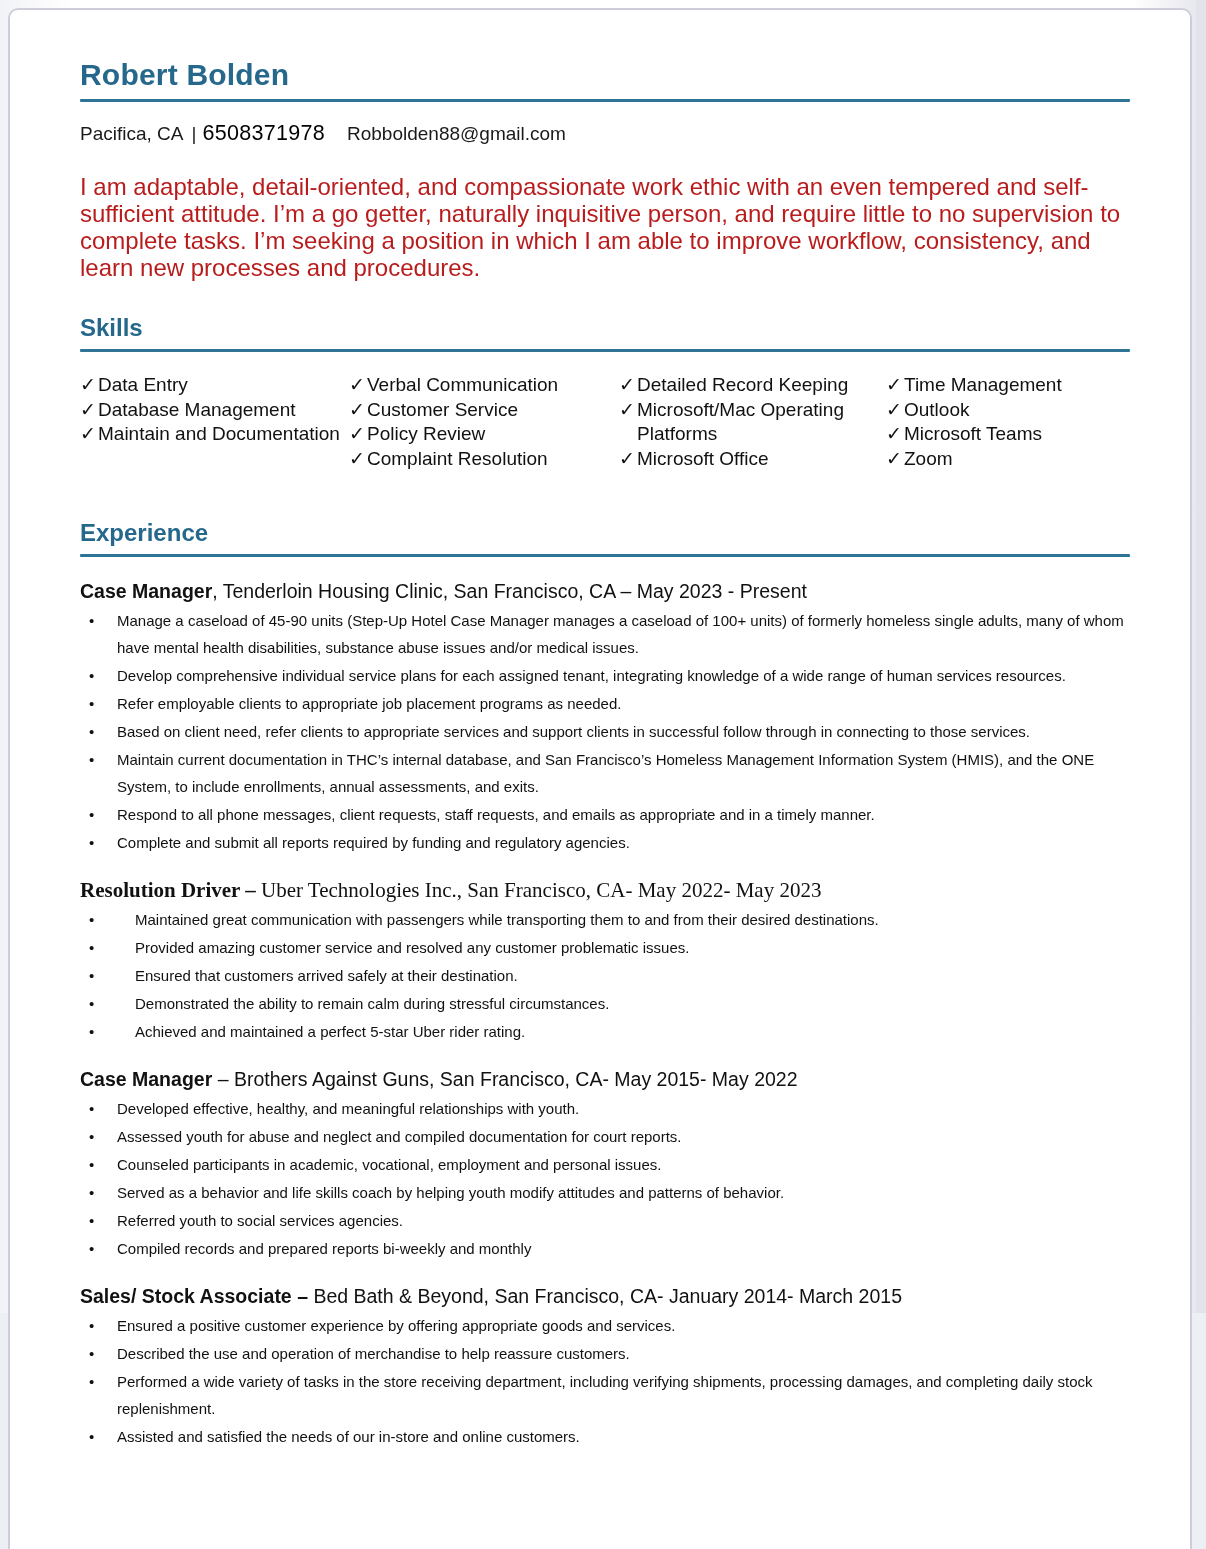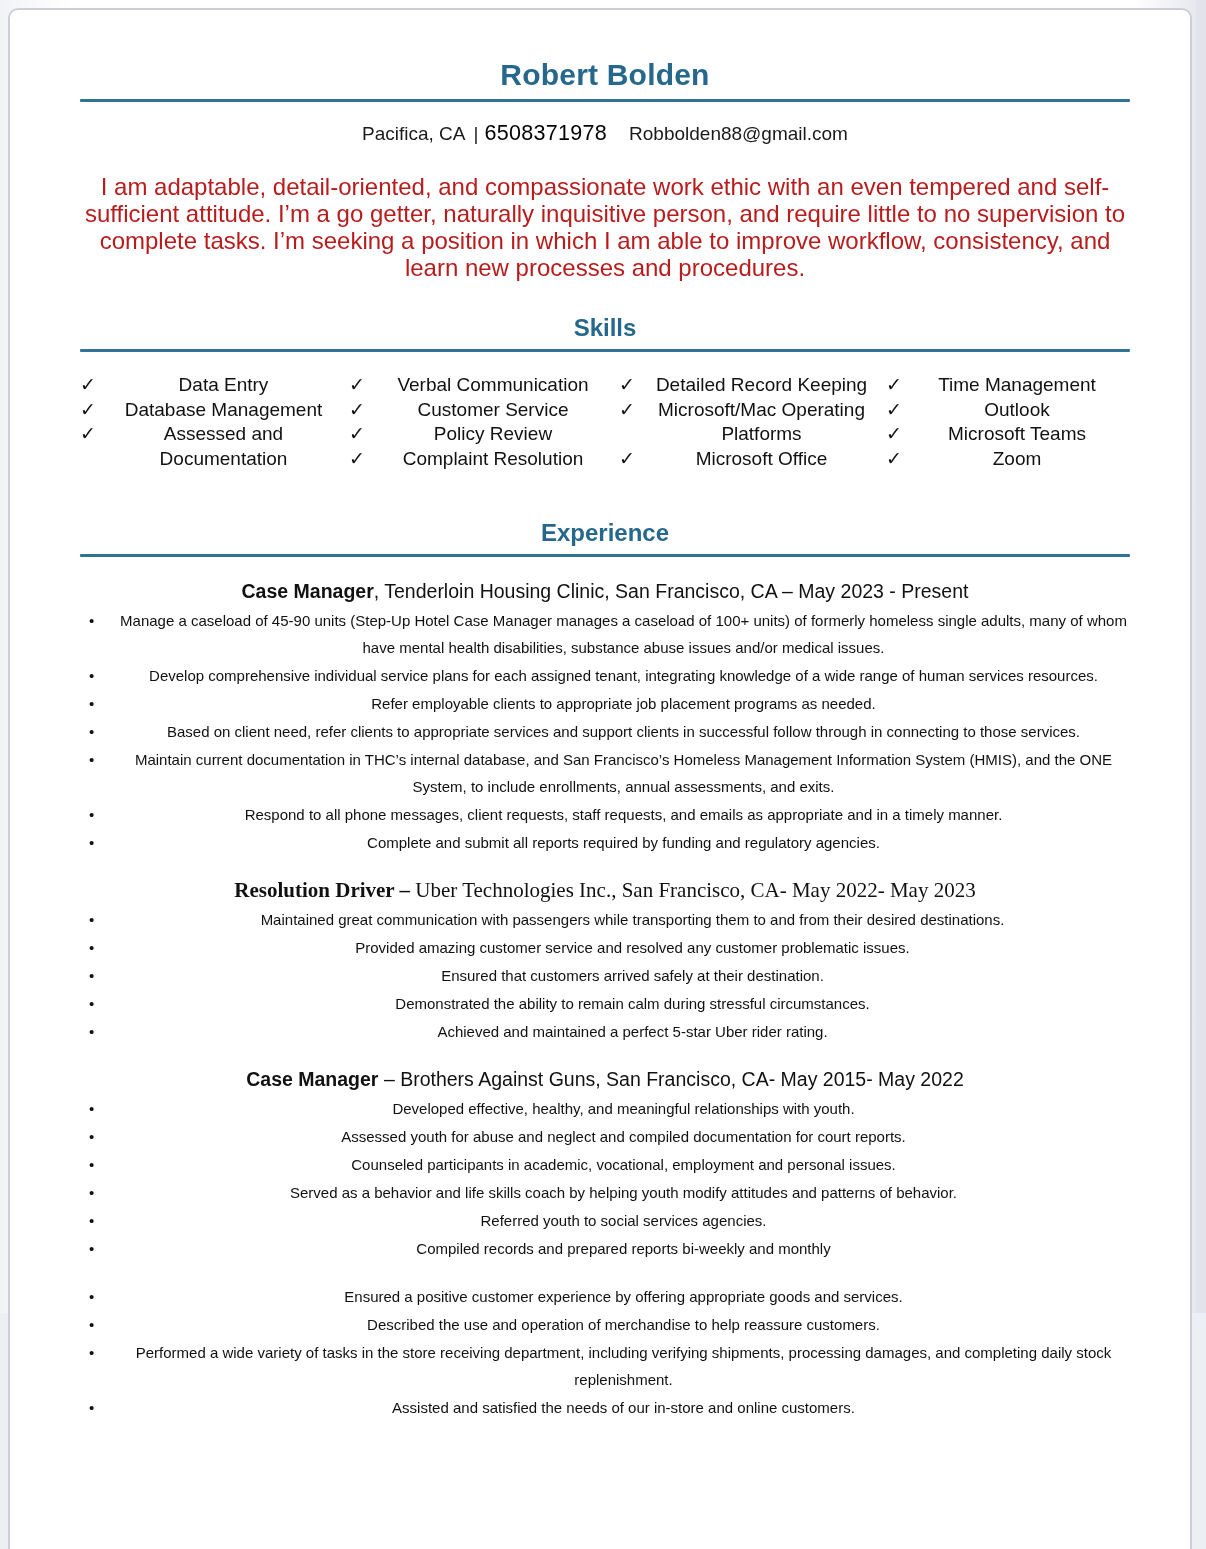--- a/index.html
+++ b/index.html
@@ -7,21 +7,20 @@
     width: 1206px; height: 1549px;
     overflow: hidden;
     background: #eceff3;
     font-family: "Liberation Sans", sans-serif;
     color: #111111;
   }
   .backdrop {
     position: relative;
     width: 1206px; height: 1313px;
     background: linear-gradient(90deg, #f2f3f6 0%, #ffffff 6%, #ffffff 94%, #e3e4ec 100%);
-    text-align: center;
   }
   .page-card {
     position: absolute;
     left: 8px; top: 8px;
     width: 1184px; height: 1560px;
     background: #ffffff;
     border: 2px solid #cdced9;
     border-radius: 10px 10px 0 0;
     padding: 48px 56px 0 70px;
   }
@@ -138,21 +137,21 @@
         <p class="summary">I am adaptable, detail-oriented, and compassionate work ethic with an even tempered and self-sufficient attitude. I’m a go getter, naturally inquisitive person, and require little to no supervision to complete tasks. I’m seeking a position in which I am able to improve workflow, consistency, and learn new processes and procedures.</p>
       </header>
 
       <section class="skills">
         <h2>Skills</h2>
         <div class="rule"></div>
         <div class="skills-grid">
           <ul class="skill-col">
             <li class="skill-item"><span class="check">✓</span><span>Data Entry</span></li>
             <li class="skill-item"><span class="check">✓</span><span>Database Management</span></li>
-            <li class="skill-item"><span class="check">✓</span><span>Assessed and Documentation</span></li>
+            <li class="skill-item"><span class="check">✓</span><span>Maintain and Documentation</span></li>
           </ul>
           <ul class="skill-col">
             <li class="skill-item"><span class="check">✓</span><span>Verbal Communication</span></li>
             <li class="skill-item"><span class="check">✓</span><span>Customer Service</span></li>
             <li class="skill-item"><span class="check">✓</span><span>Policy Review</span></li>
             <li class="skill-item"><span class="check">✓</span><span>Complaint Resolution</span></li>
           </ul>
           <ul class="skill-col">
             <li class="skill-item"><span class="check">✓</span><span>Detailed Record Keeping</span></li>
             <li class="skill-item"><span class="check">✓</span><span>Microsoft/Mac Operating Platforms</span></li>
@@ -201,20 +200,21 @@
             <li>Developed effective, healthy, and meaningful relationships with youth.</li>
             <li>Assessed youth for abuse and neglect and compiled documentation for court reports.</li>
             <li>Counseled participants in academic, vocational, employment and personal issues.</li>
             <li>Served as a behavior and life skills coach by helping youth modify attitudes and patterns of behavior.</li>
             <li>Referred youth to social services agencies.</li>
             <li>Compiled records and prepared reports bi-weekly and monthly</li>
           </ul>
         </div>
 
         <div class="job">
+          <p class="job-heading"><span class="job-title">Sales/ Stock Associate –</span><span> Bed Bath &amp; Beyond, San Francisco, CA- January 2014- March 2015</span></p>
           <ul class="bullets">
             <li>Ensured a positive customer experience by offering appropriate goods and services.</li>
             <li>Described the use and operation of merchandise to help reassure customers.</li>
             <li>Performed a wide variety of tasks in the store receiving department, including verifying shipments, processing damages, and completing daily stock replenishment.</li>
             <li>Assisted and satisfied the needs of our in-store and online customers.</li>
           </ul>
         </div>
 
       </section>
     </div>

